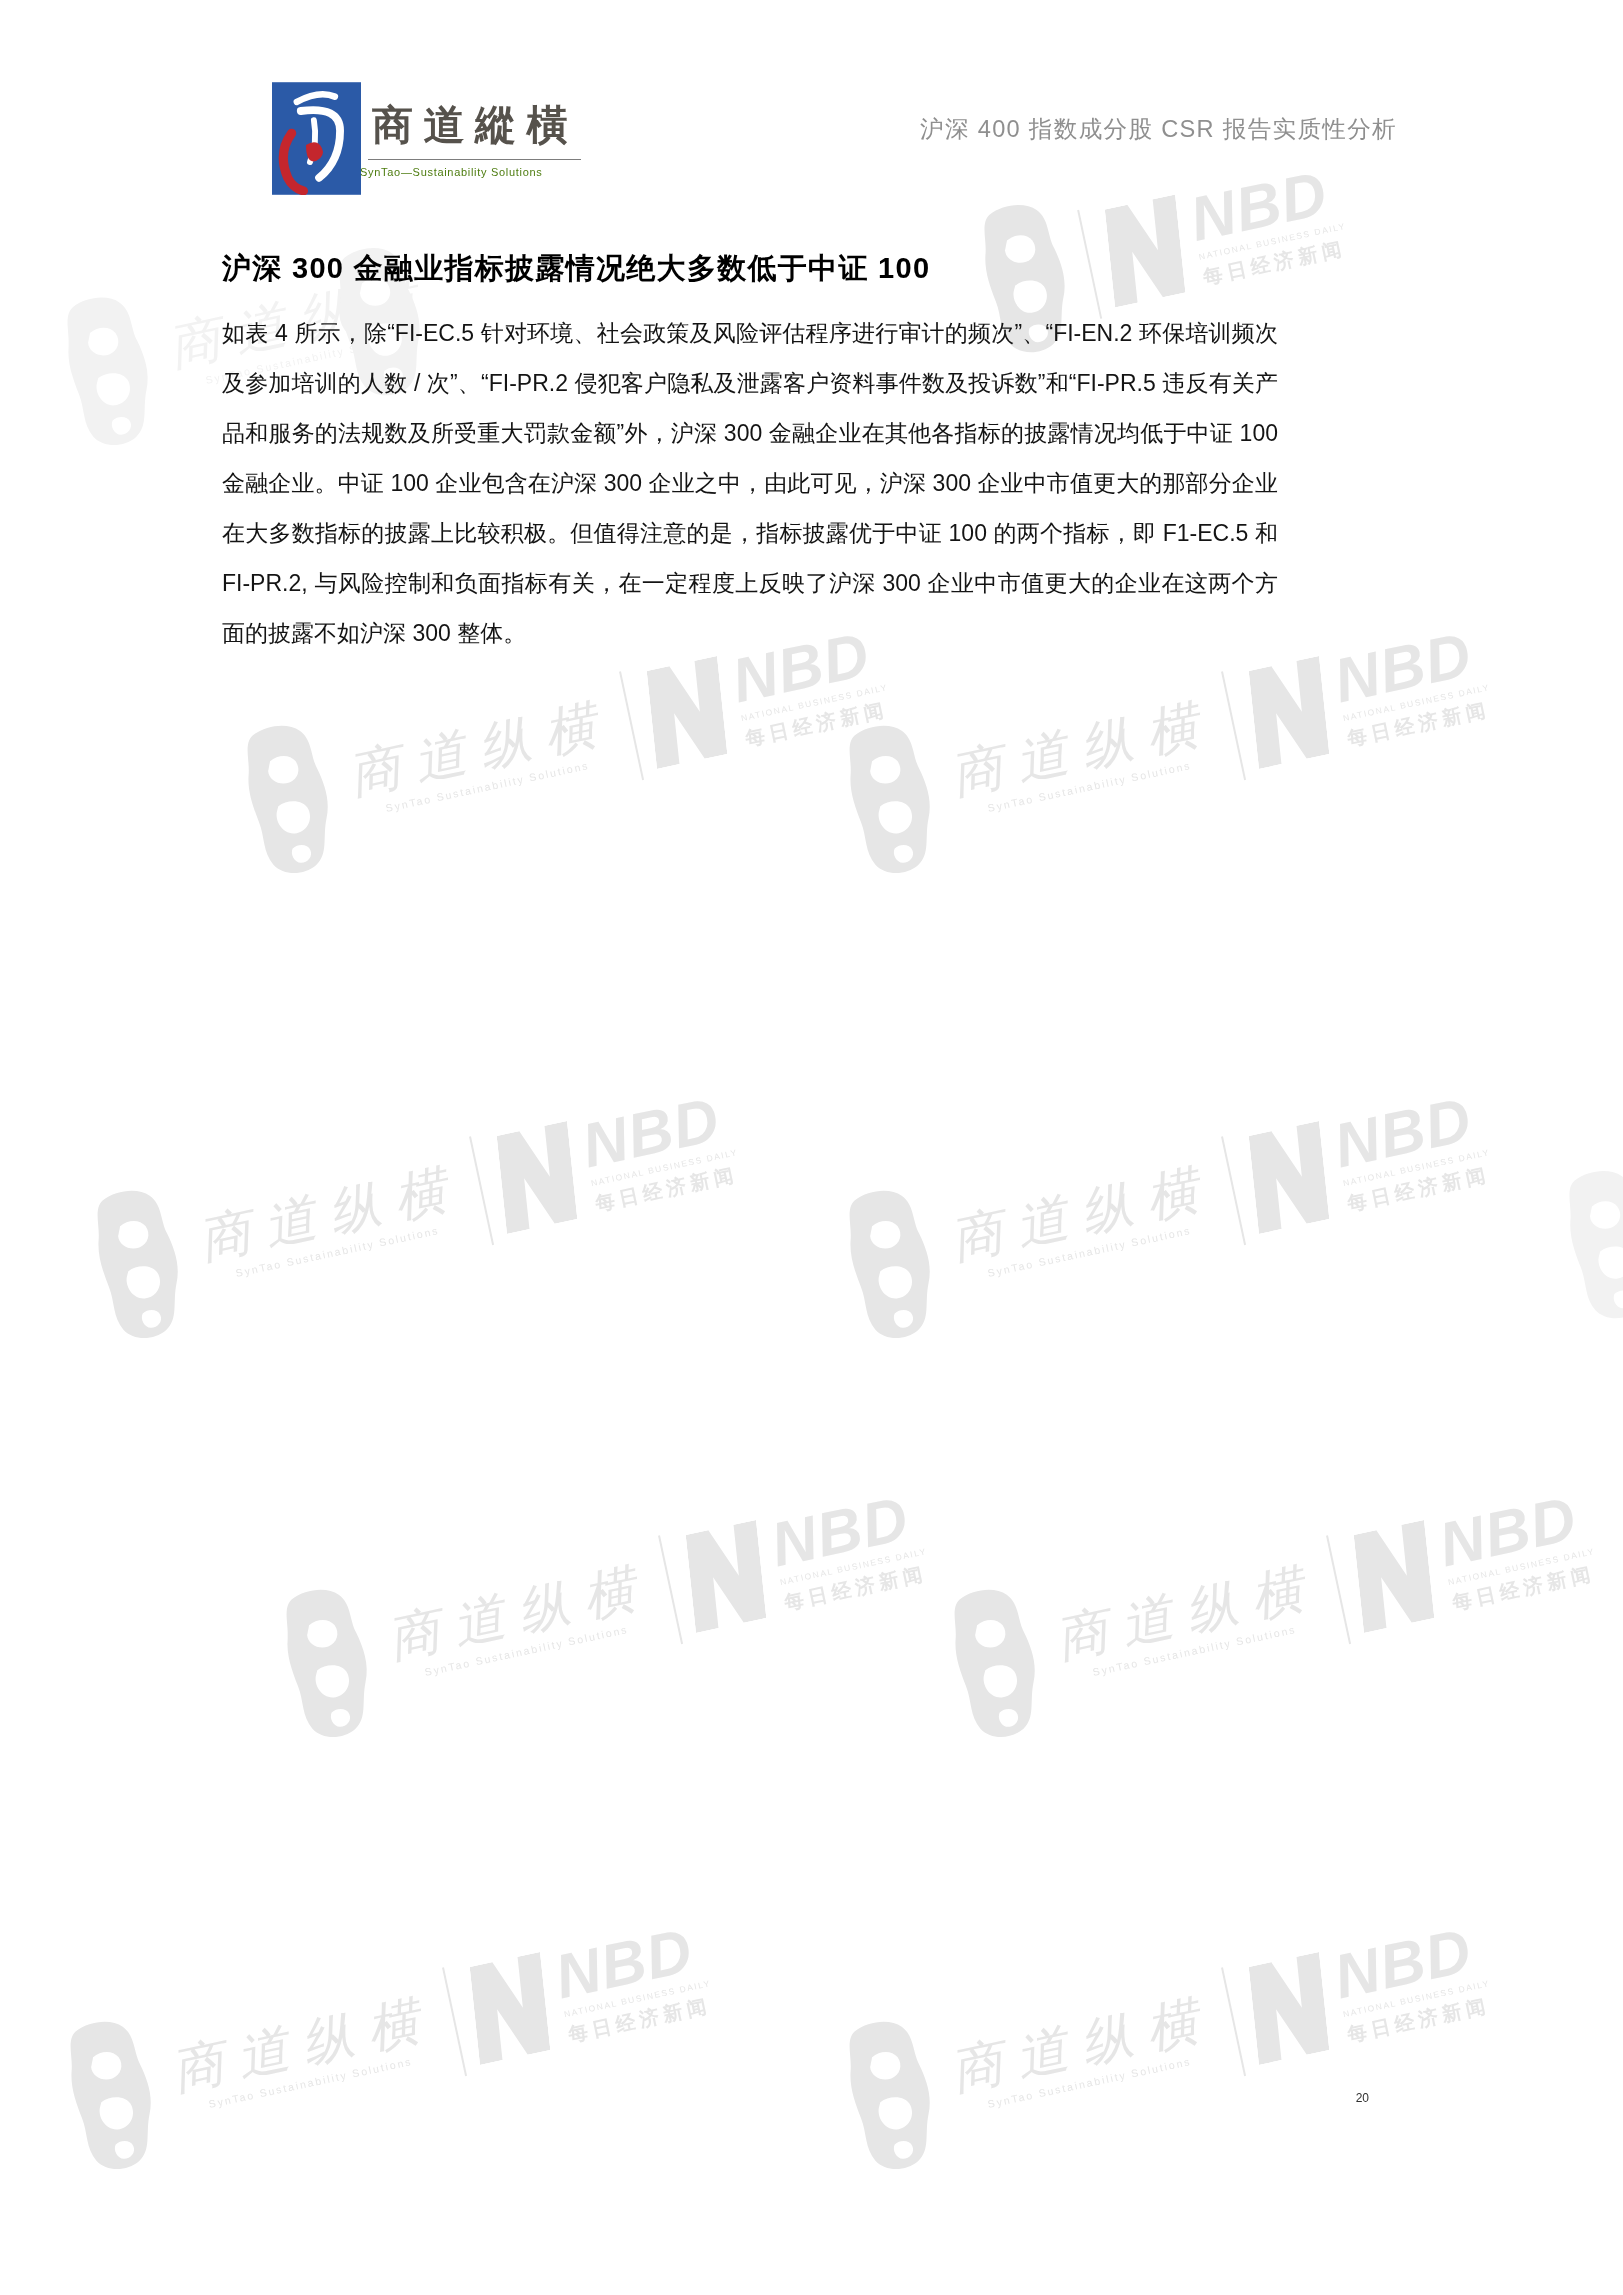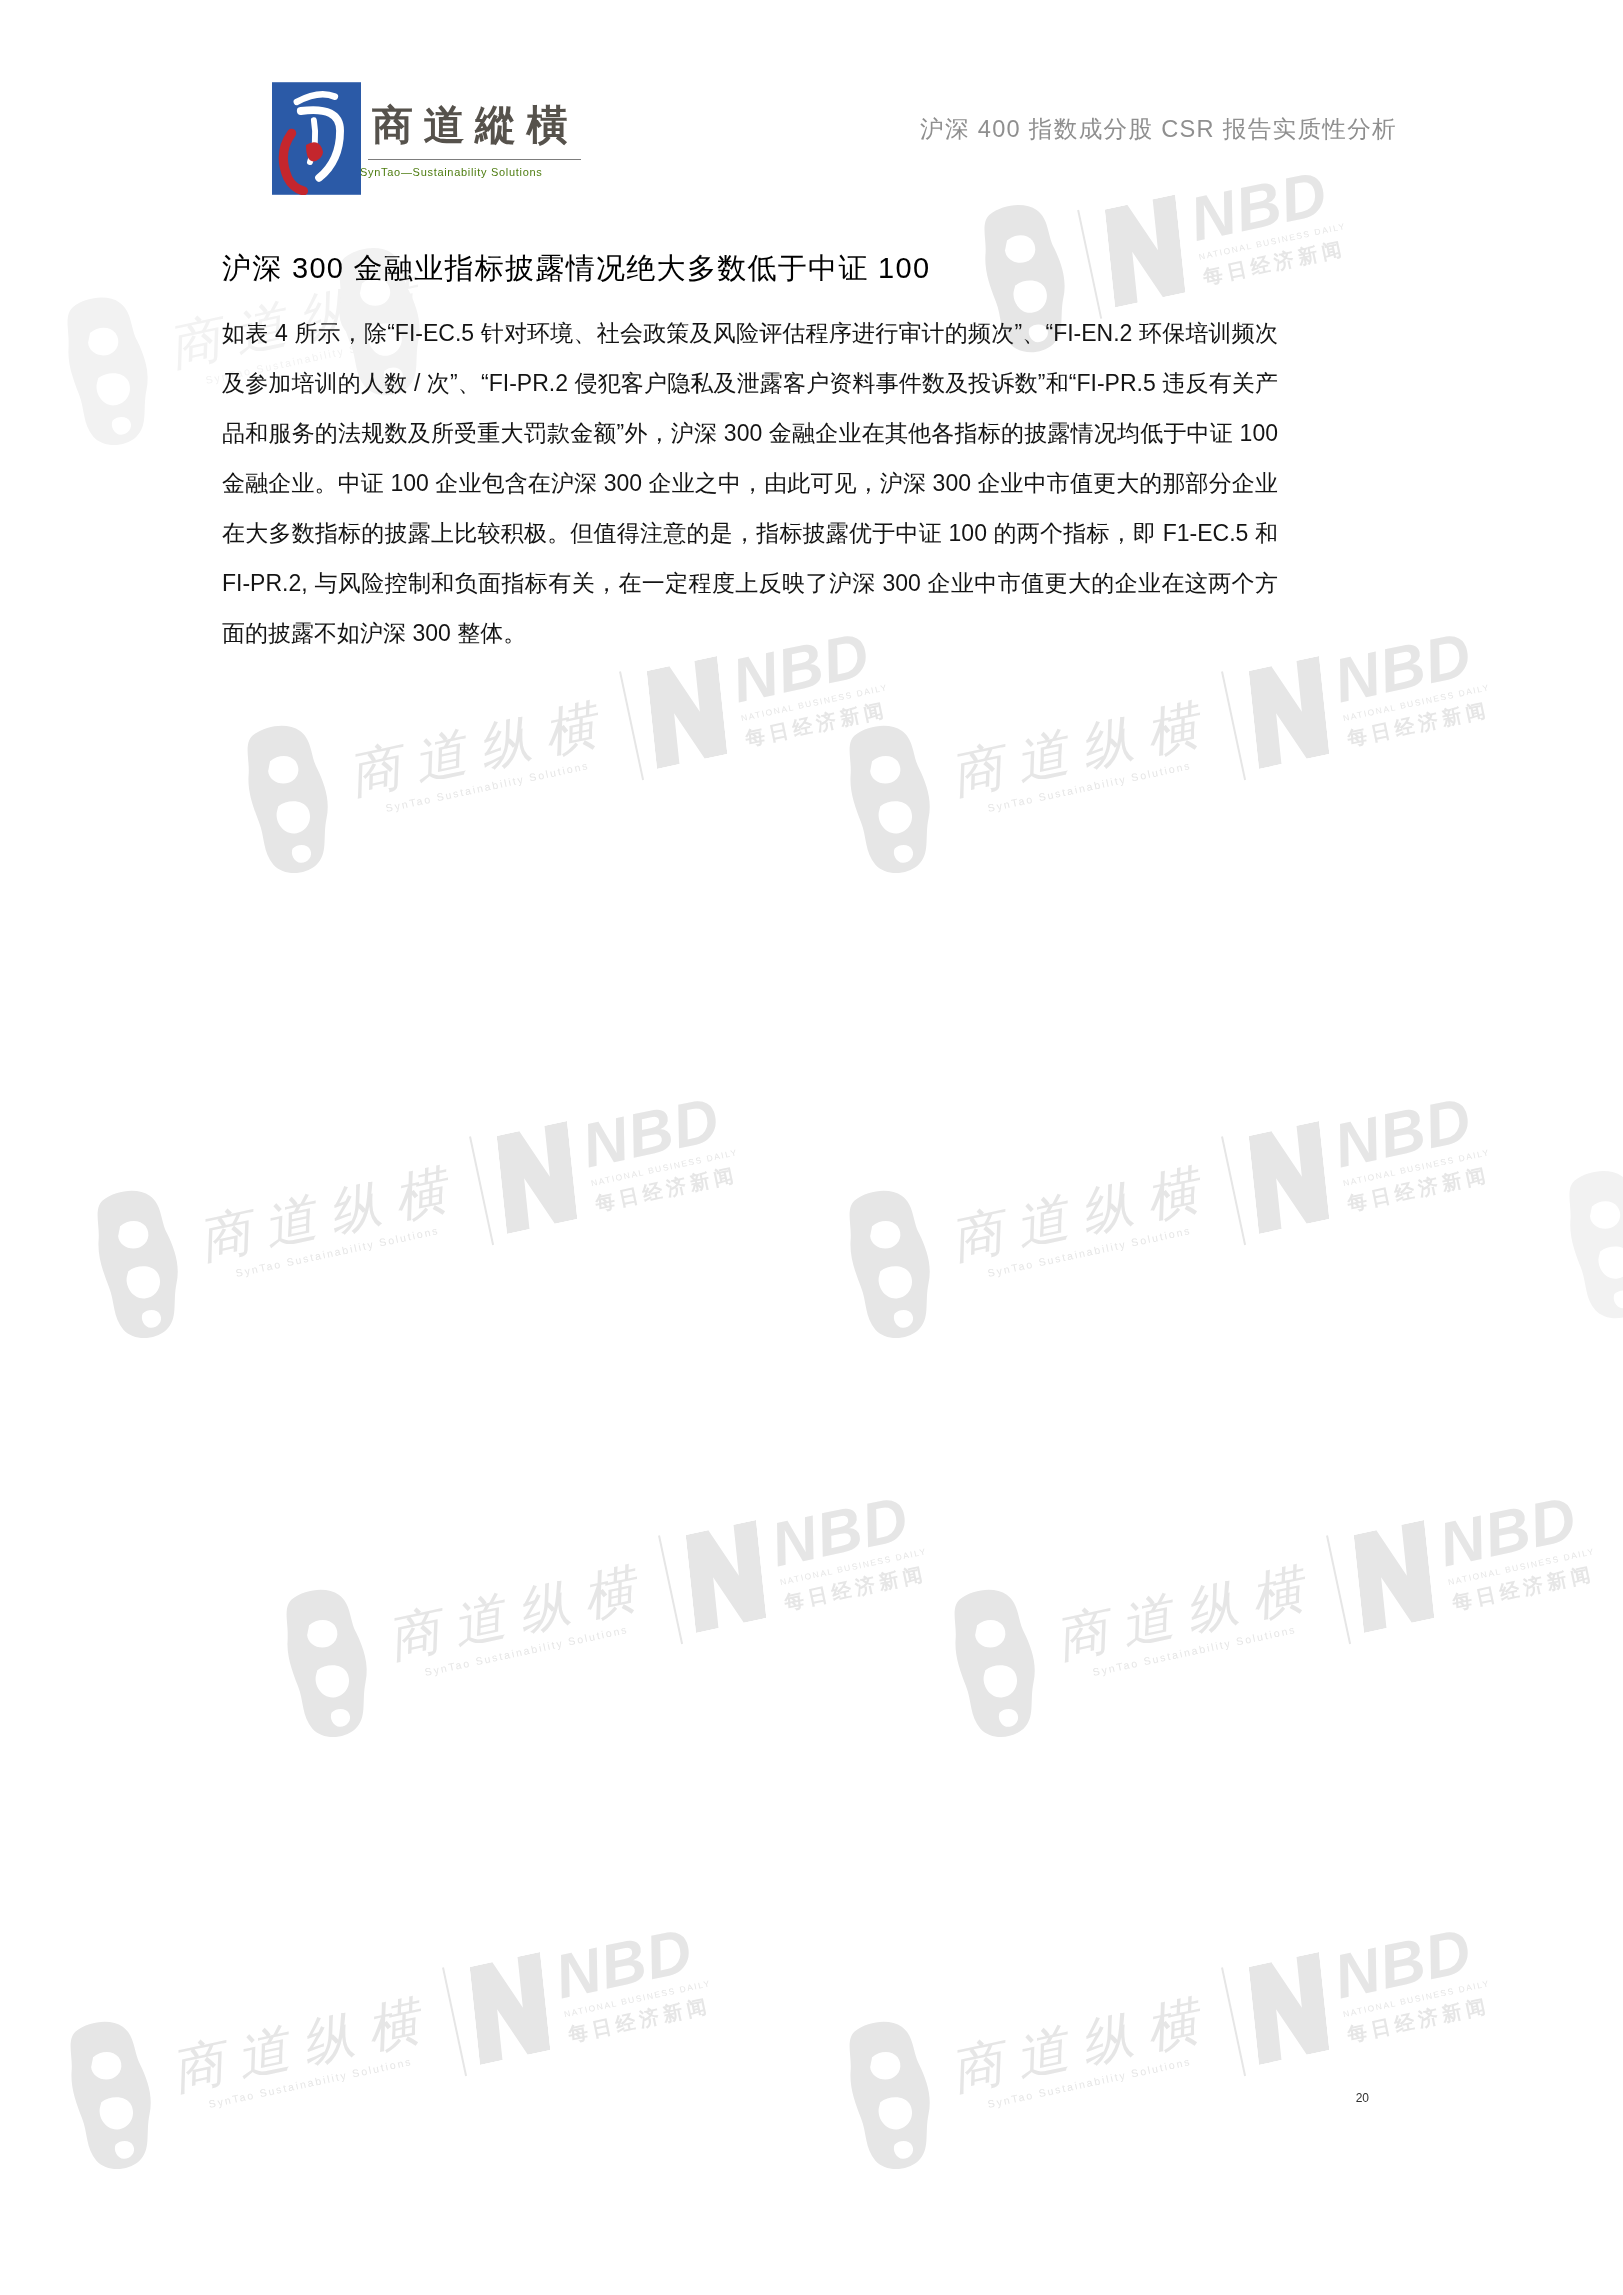--- a/index.html
+++ b/index.html
@@ -33,21 +33,21 @@
   .logo-mark { position:absolute; left:272px; top:82px; width:89px; height:113px; z-index:2; }
   .logo-cn   { position:absolute; left:372px; top:98px; font-size:41px; color:#56524c;
                letter-spacing:10.5px; font-weight:700; z-index:2; }
   .logo-rule { position:absolute; left:368px; top:159px; width:213px; height:1.3px; background:#7d7d7d; z-index:2; }
   .logo-en   { position:absolute; left:360px; top:166px; font-size:11px; color:#4d7c0f;
                letter-spacing:0.7px; z-index:2; }
   .header-title { position:absolute; top:113px; right:226px; font-size:23.6px; color:#8f8f8f;
                   letter-spacing:1.3px; z-index:2; }
 
   
-  .section-heading { position:absolute; left:222px; top:249px; font-size:29px; font-weight:400;
+  .section-heading { position:absolute; left:222px; top:249px; font-size:29px; font-weight:700;
                      color:#000; letter-spacing:1.3px; z-index:2; }
   .body-paragraph  { position:absolute; left:222px; top:308px; width:1056px; font-size:23px;
                      line-height:50px; text-align:justify; text-justify:inter-character;
                      color:#141414; z-index:2; }
 
   .page-number { position:absolute; top:2091px; right:254px; font-size:12px; color:#303030; z-index:2; }
 </style>
 </head>
 <body>
 

